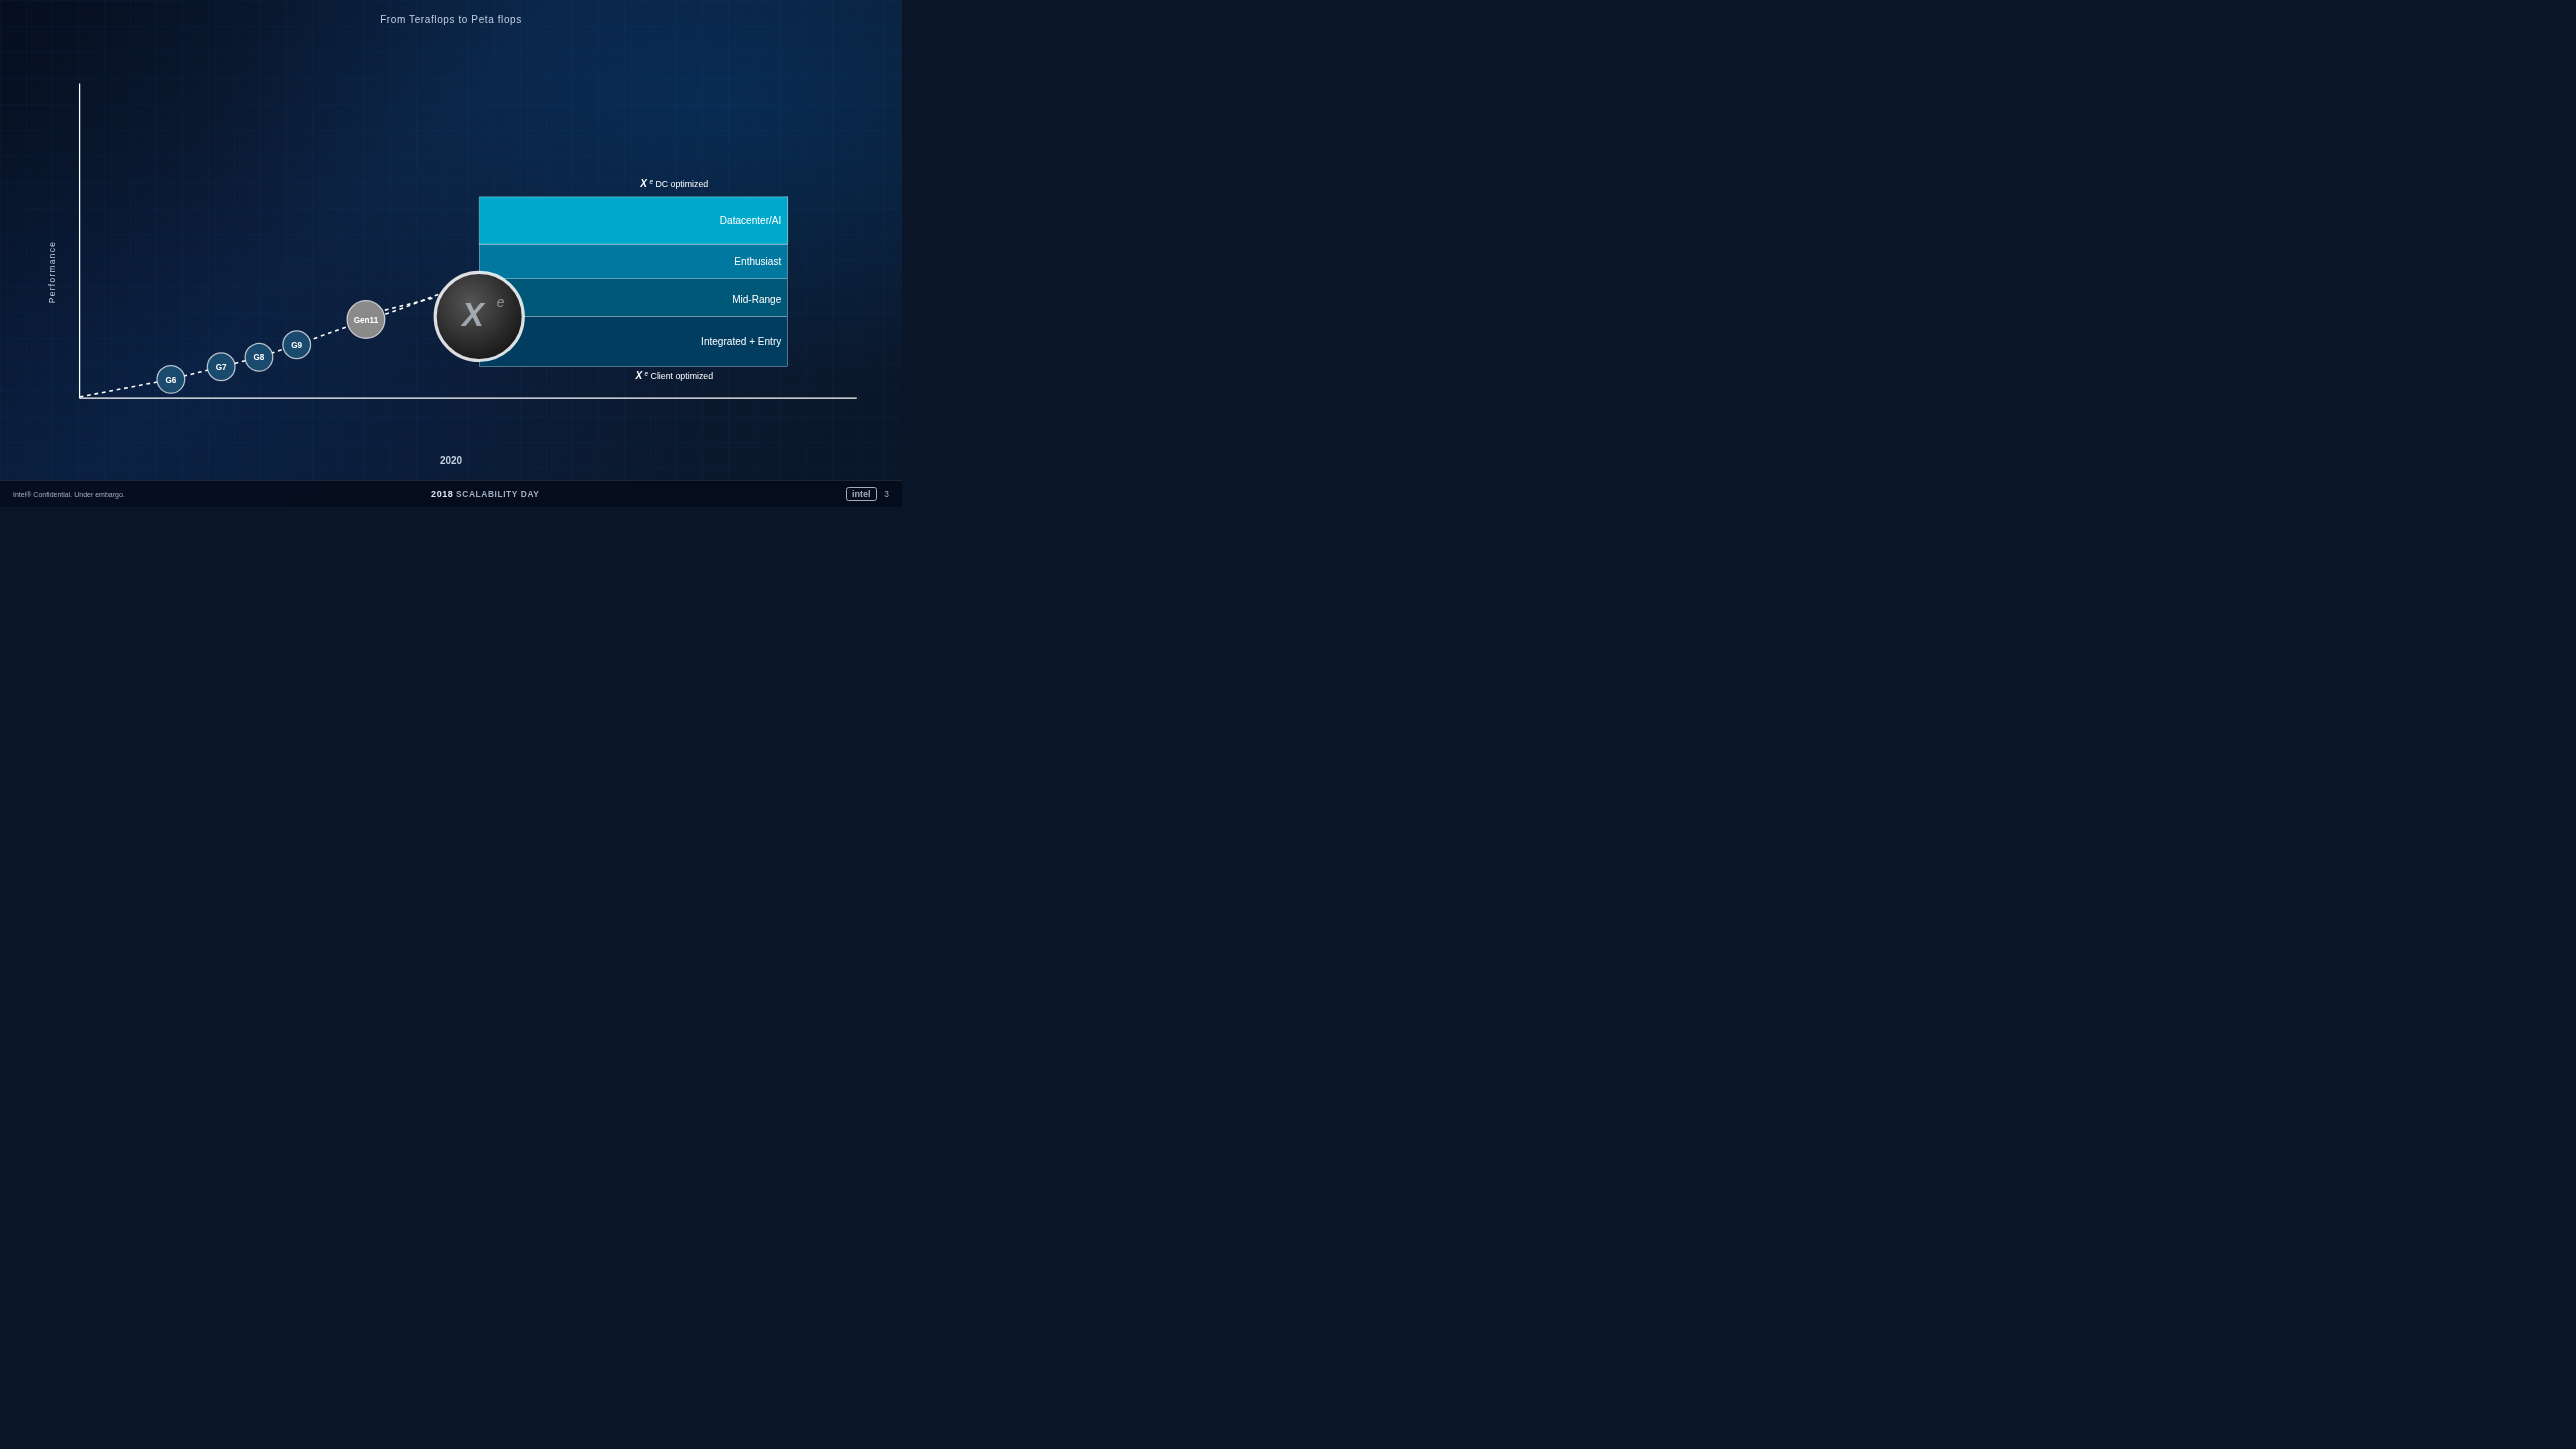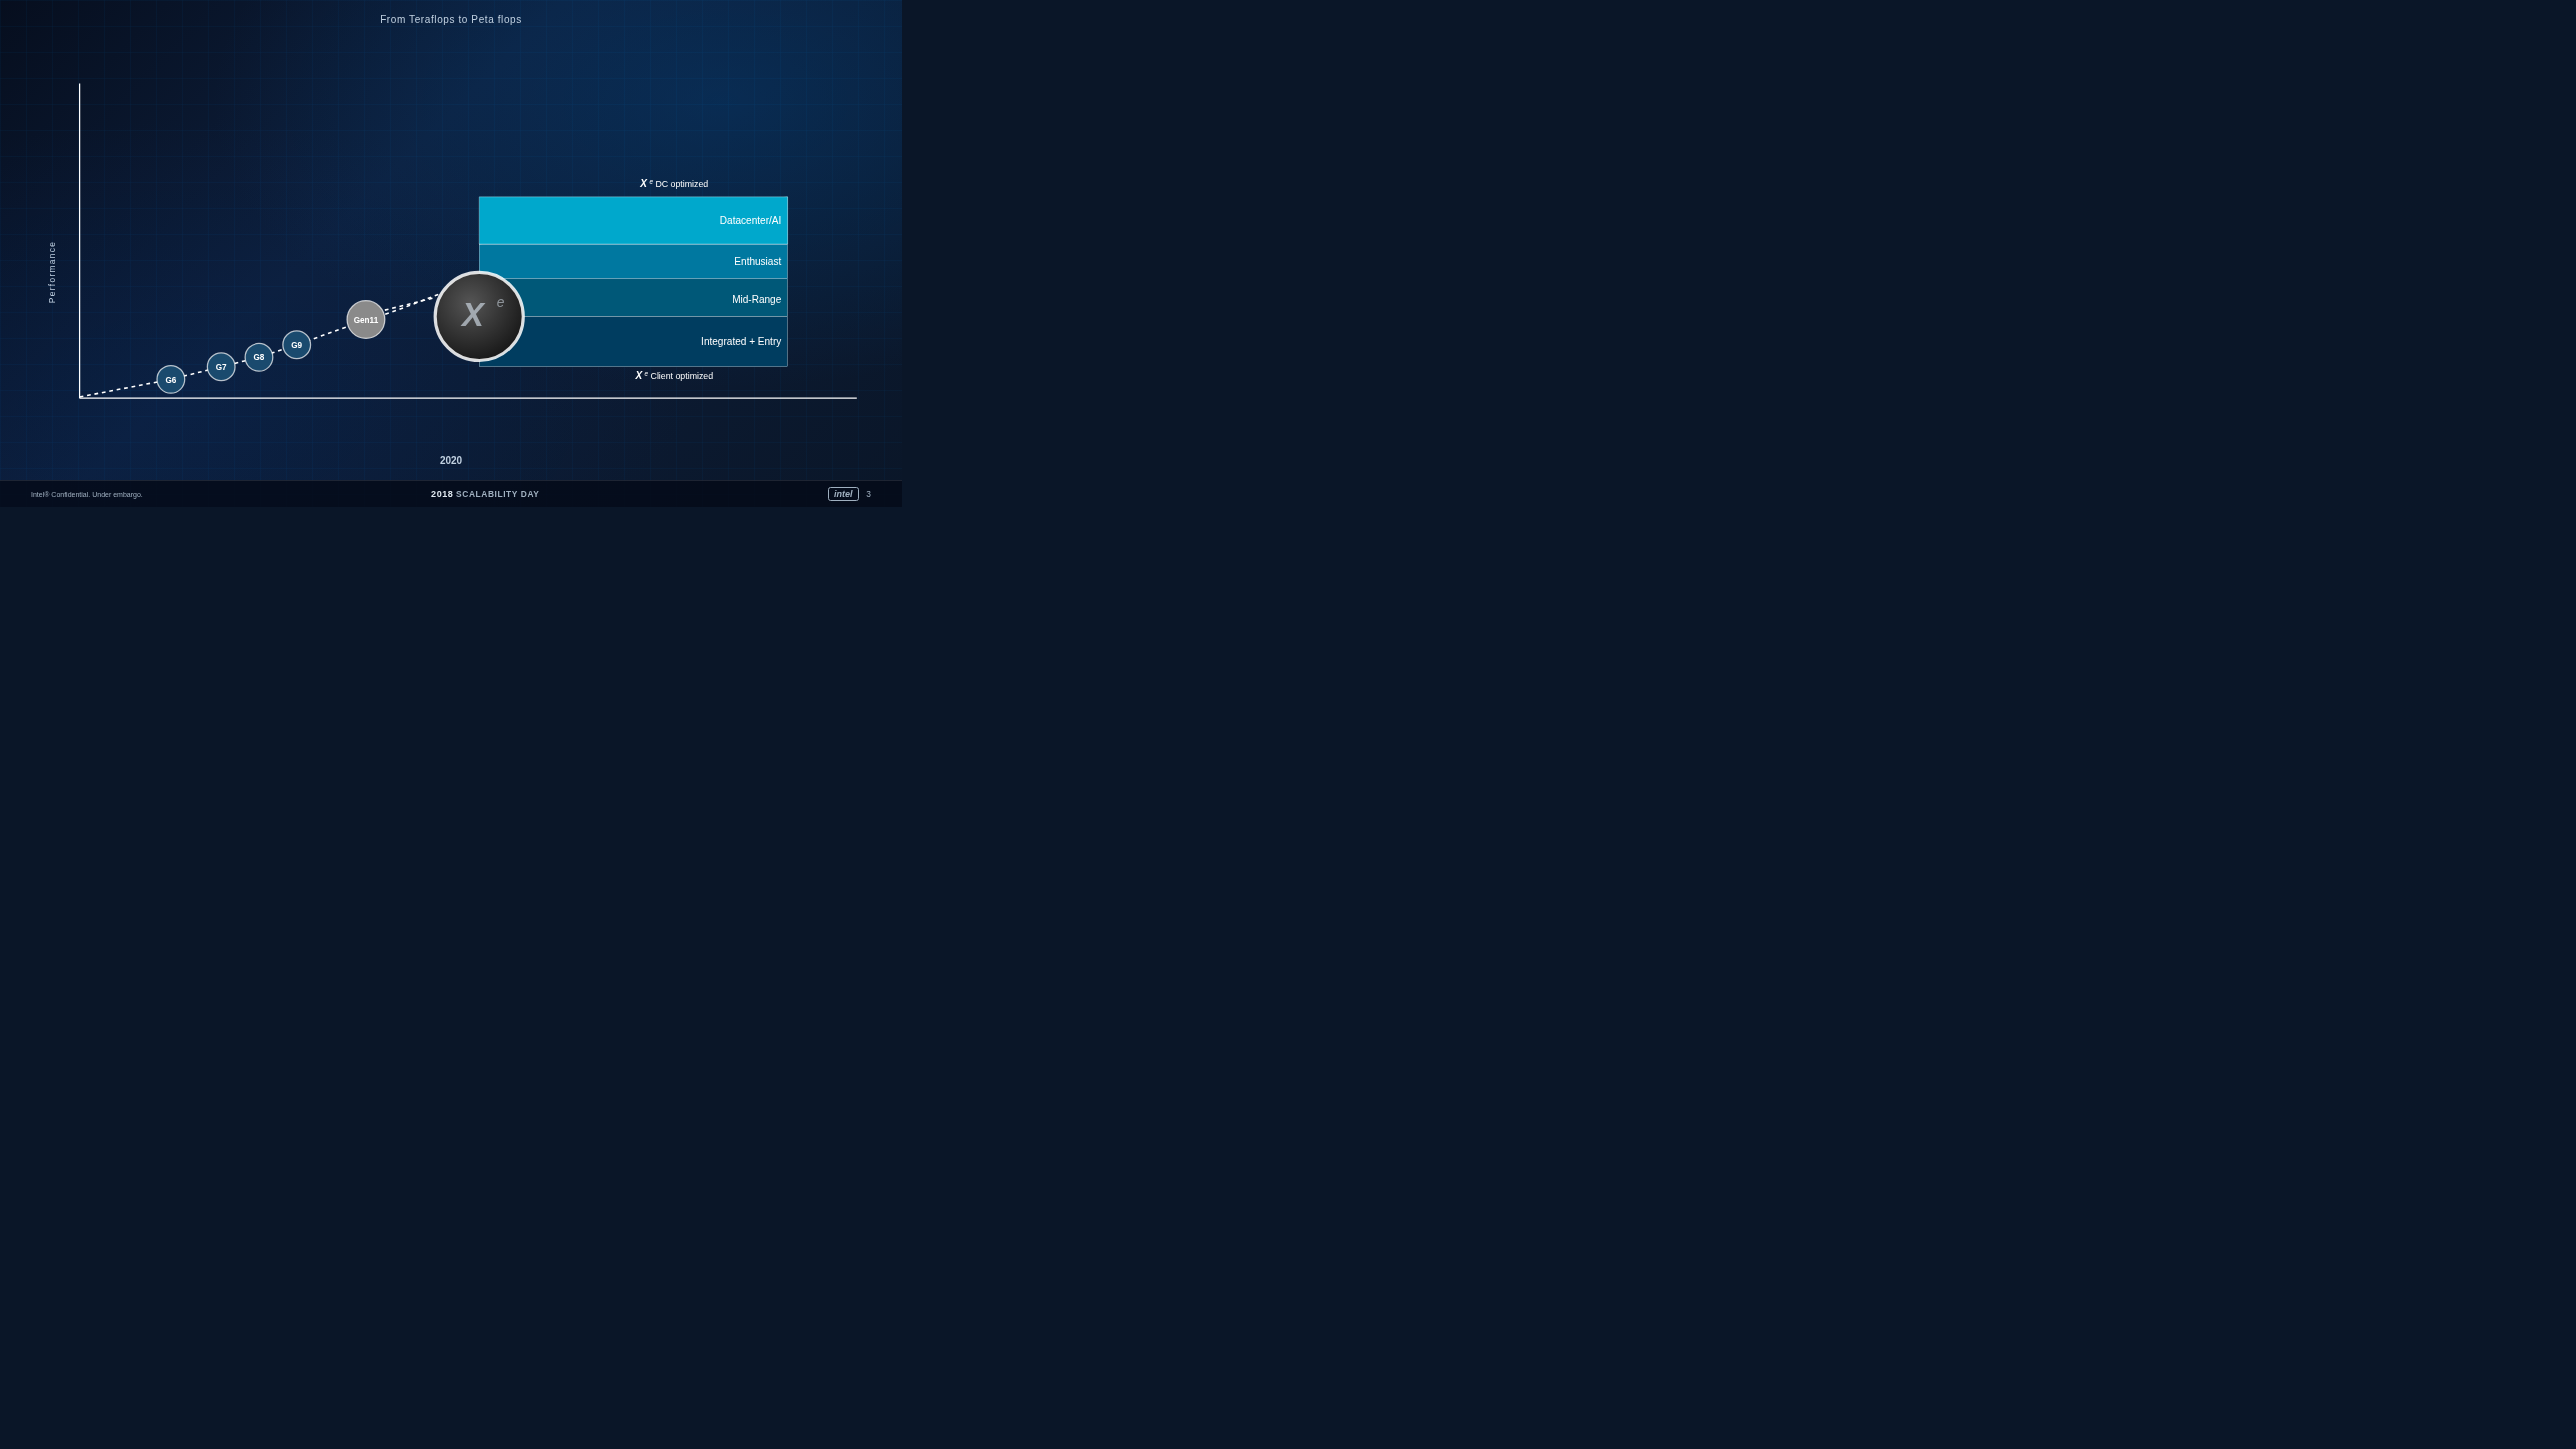--- a/index.html
+++ b/index.html
@@ -119,21 +119,21 @@
       position: absolute;
       bottom: 0;
       left: 0;
       right: 0;
       height: 27px;
       background: rgba(5, 10, 25, 0.85);
       border-top: 0.6px solid rgba(255,255,255,0.1);
       display: flex;
       align-items: center;
       justify-content: space-between;
-      padding: 0 31px;
+      padding: 0 13px;
     }
 
     .footer-left {
       color: #a0b0c0;
       font-size: 7px;
     }
 
     .footer-center {
       color: #a0b0c0;
       font-size: 8.4px;
@@ -154,21 +154,20 @@
       align-items: center;
       gap: 7.7px;
       color: #a0b0c0;
       font-size: 8.4px;
     }
 
     .intel-logo-box {
       border: 1.3px solid #a0b0c0;
       border-radius: 2.6px;
       padding: 1.3px 5.2px;
-      font-style: italic;
       font-weight: bold;
       color: #a0b0c0;
       font-size: 9px;
     }
   </style>
 </head>
 <body>
 
 <div class="bg-overlay"></div>
 <div class="bg-circuit"></div>

